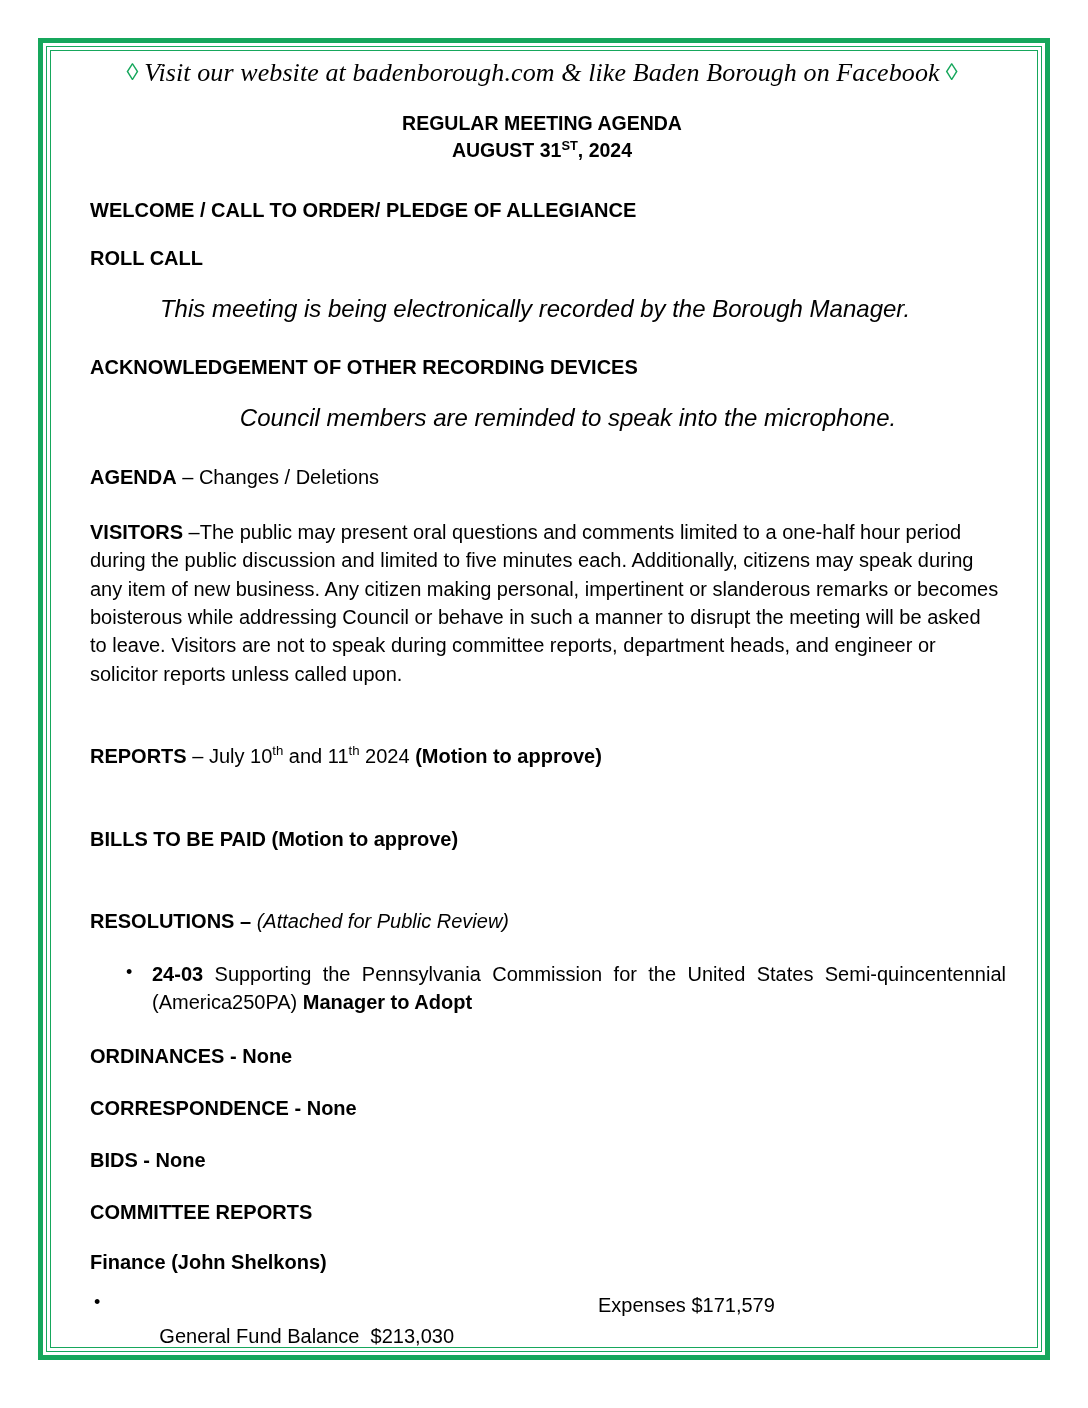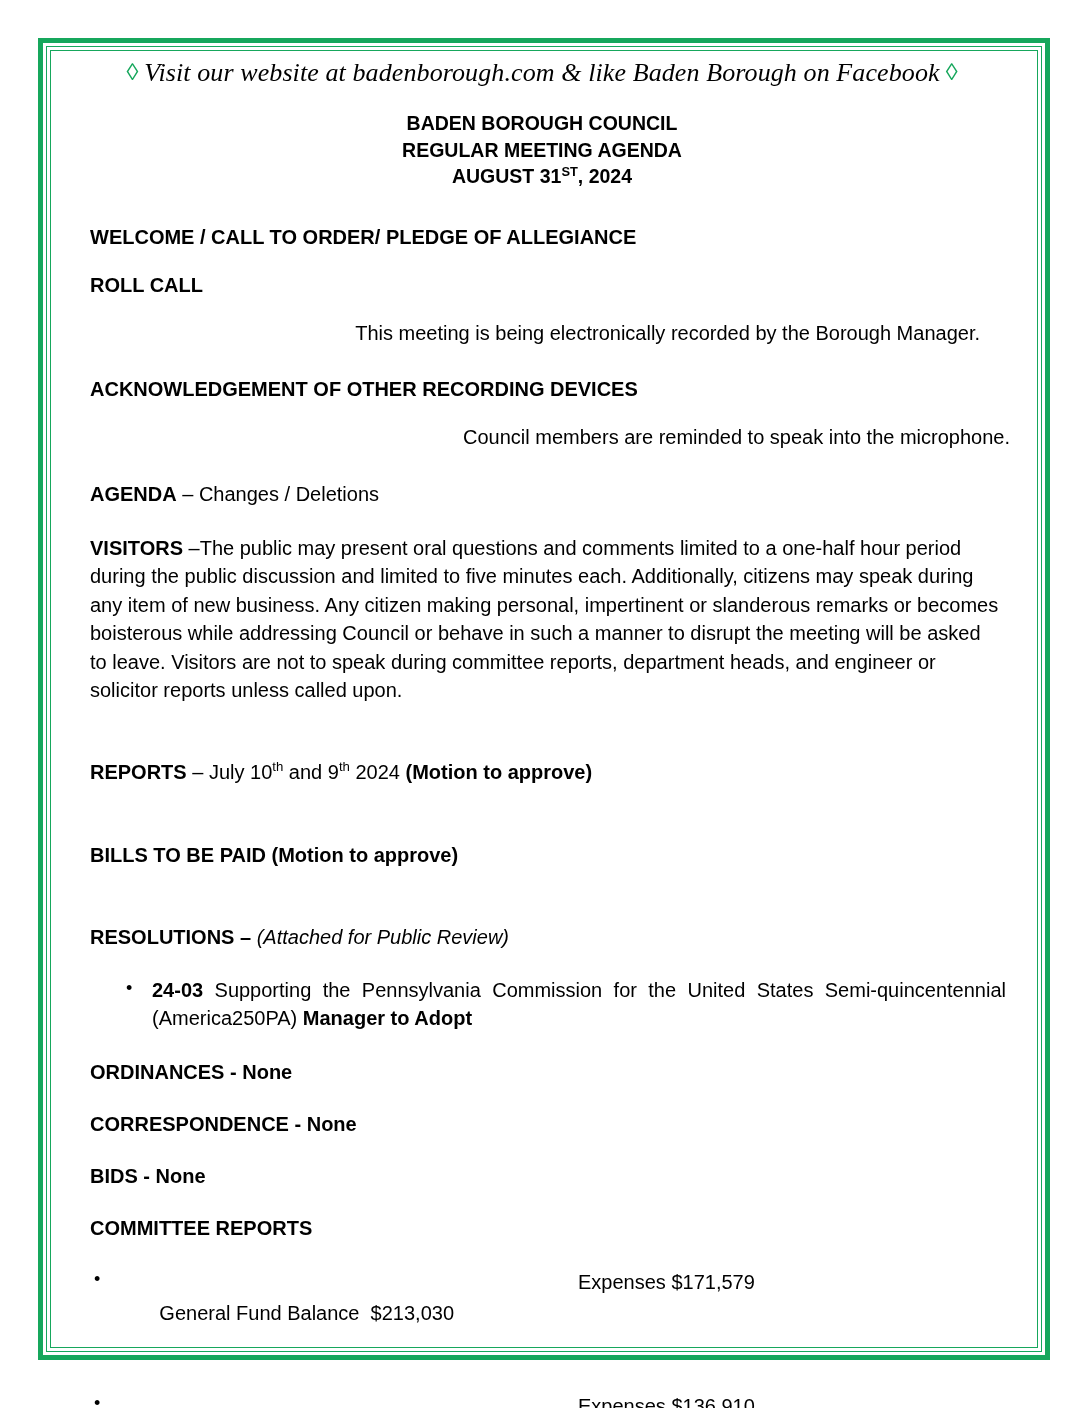--- a/index.html
+++ b/index.html
@@ -80,24 +80,25 @@
 
   .h-line {
     font-weight: bold;
     font-size: 20px;
     margin: 0 0 26px 0;
     line-height: 1.3;
   }
   .h-line.tight { margin-bottom: 22px; }
 
   .center-italic {
-    font-size: 20px;
+    font-style: italic;
+    font-size: 24px;
     margin: 0 0 30px 0;
     line-height: 1.3;
-    text-align: right;
+    text-align: center;
     padding-right: 30px;
   }
   .center-italic.ind2 { padding-right: 0; padding-left: 36px; }
 
   .para {
     font-size: 20px;
     line-height: 1.42;
     margin: 8px 0 26px 0;
     max-width: 912px;
   }
@@ -141,21 +142,21 @@
     font-size: 20px;
     margin: 0 0 16px 0;
   }
   ul.fin-bullets li {
     padding-left: 36px;
     line-height: 1.55;
     white-space: pre;
   }
   .exp-col {
     position: absolute;
-    left: 488px;
+    left: 508px;
     top: 0;
     white-space: pre;
   }
   .fin-row { position: relative; }
 </style>
 </head>
 <body style="--frame:#16A75C;">
 
 <div id="page-frame">
   <div id="page-frame-mid">
@@ -163,60 +164,60 @@
   </div>
 </div>
 
 <div id="doc">
 
   <div class="website-line">
     <span class="diamond">◊</span><span>Visit our website at badenborough.com &amp; like Baden Borough on Facebook</span><span class="diamond">◊</span>
   </div>
 
   <div class="title-block">
-    <div>BADEN BOROUGH COUNCIL</div>
     <div>REGULAR MEETING AGENDA</div>
     <div><span>AUGUST 31</span><sup>ST</sup><span>, 2024</span></div>
   </div>
 
   <p class="h-line tight">WELCOME / CALL TO ORDER/ PLEDGE OF ALLEGIANCE</p>
 
   <p class="h-line tight">ROLL CALL</p>
 
   <p class="center-italic">This meeting is being electronically recorded by the Borough Manager.</p>
 
   <p class="h-line tight">ACKNOWLEDGEMENT OF OTHER RECORDING DEVICES</p>
 
   <p class="center-italic ind2">Council members are reminded to speak into the microphone.</p>
 
   <p class="para"><b>AGENDA</b><span> – Changes / Deletions</span></p>
 
   <p class="para"><b>VISITORS</b><span> –The public may present oral questions and comments limited to a one-half hour period during the public discussion and limited to five minutes each.  Additionally, citizens may speak during any item of new business.  Any citizen making personal, impertinent or slanderous remarks or becomes boisterous while addressing Council or behave in such a manner to disrupt the meeting will be asked to leave.  Visitors are not to speak during committee reports, department heads, and engineer or solicitor reports unless called upon.</span></p>
 
   <div class="gap-lg"></div>
 
-  <p class="para"><b>REPORTS</b><span> – July 10</span><sup>th</sup><span> and 9</span><sup>th</sup><span> 2024  </span><b>(Motion to approve)</b></p>
+  <p class="para"><b>REPORTS</b><span> – July 10</span><sup>th</sup><span> and 11</span><sup>th</sup><span> 2024  </span><b>(Motion to approve)</b></p>
 
   <div class="gap-lg"></div>
 
   <p class="para"><b>BILLS TO BE PAID</b><b>  (Motion to approve)</b></p>
 
   <div class="gap-lg"></div>
 
   <p class="para"><b>RESOLUTIONS – </b><i>(Attached for Public Review)</i></p>
 
   <ul class="bullets res-bullets">
     <li><b>24-03</b><span>   Supporting the Pennsylvania Commission for the United States Semi-quincentennial (America250PA) </span><b>Manager to Adopt</b></li>
   </ul>
 
   <p class="h-line">ORDINANCES - None</p>
   <p class="h-line">CORRESPONDENCE  - None</p>
   <p class="h-line">BIDS - None</p>
   <p class="h-line">COMMITTEE REPORTS</p>
 
+  <p class="fin-head">Finance (John Shelkons)</p>
 
   <ul class="bullets fin-bullets">
     <li class="fin-row">
       <span>General Fund Balance  $213,030</span>
       <span class="exp-col">Expenses $171,579</span>
     </li>
     <li class="fin-row">
       
       <span class="exp-col">Expenses $136,910</span>
     </li>

